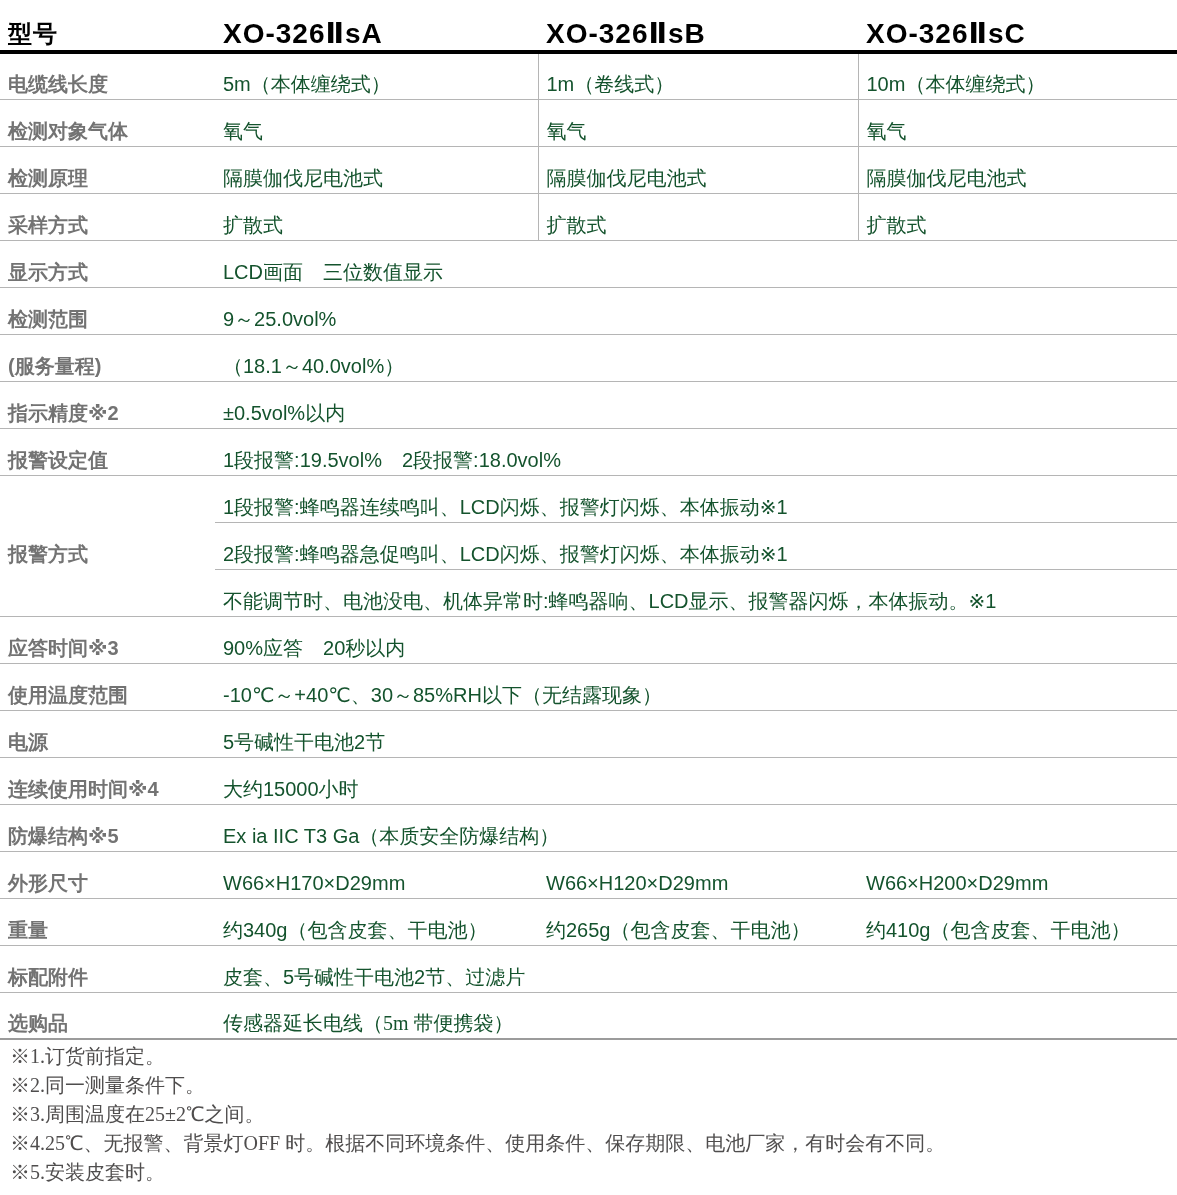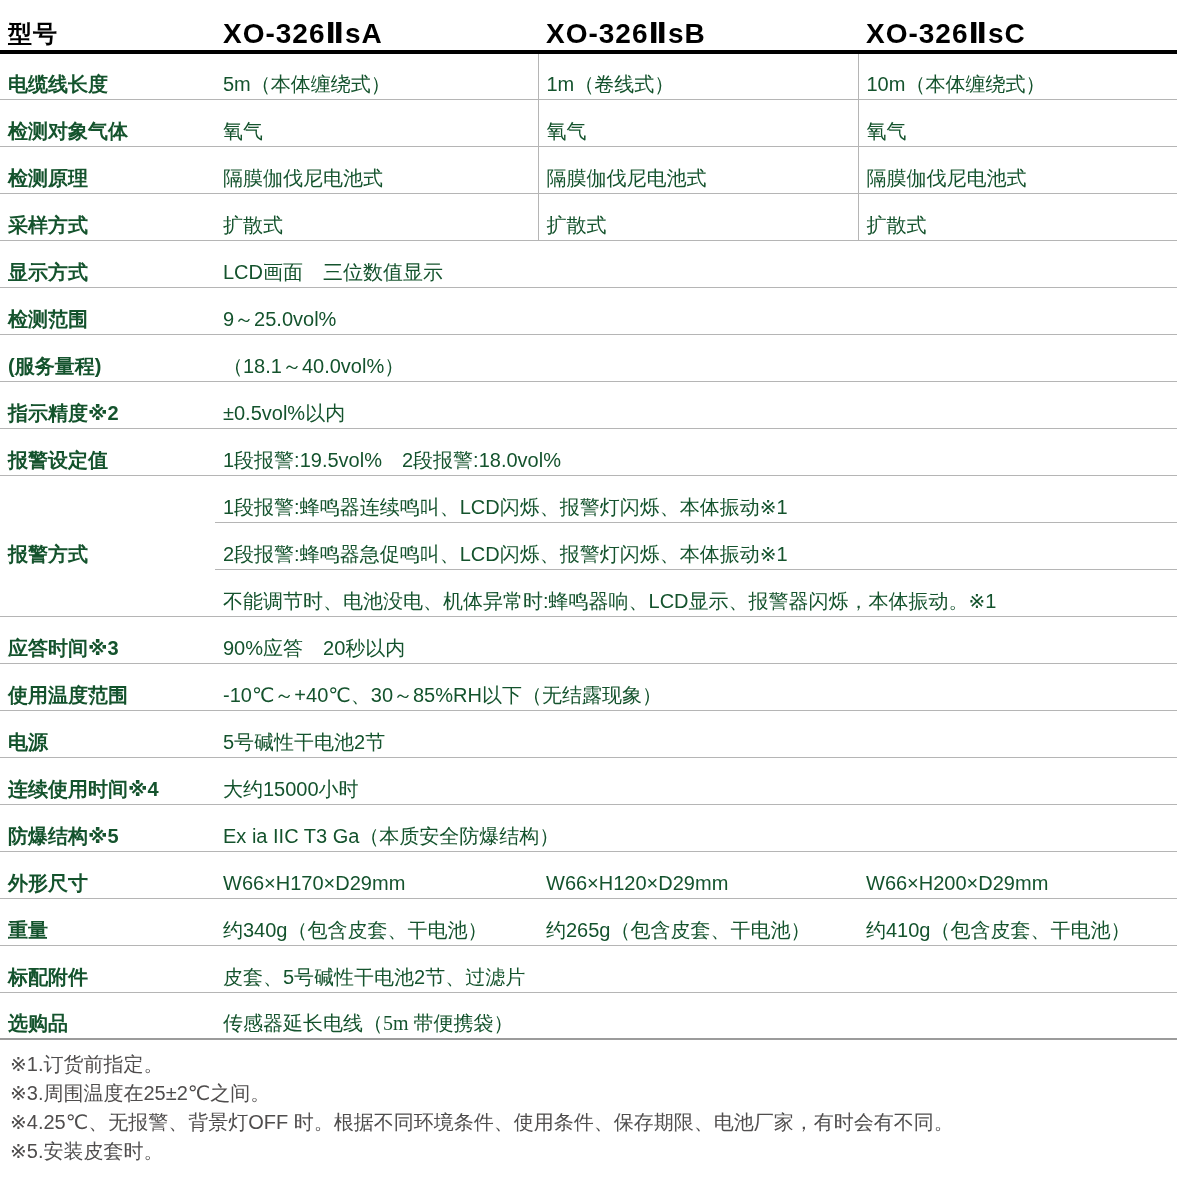--- a/index.html
+++ b/index.html
@@ -42,35 +42,36 @@
   th.model-label { font-size: 24px; letter-spacing: 1px; }
   th.model-name  { font-size: 28px; letter-spacing: 1px; }
 
   
   tr.r { height: 47px; }
   tr.r > td { border-bottom: 1px solid #b5b5b5; }
 
   td.lbl {
     font-weight: bold;
     font-size: 20px;
-    color: #14532d;
+    color: #737373;
   }
   td.val {
     font-size: 20px;
     color: #14532d;
   }
   
   td.vline { border-left: 1px solid #b5b5b5; }
 
   
   tr.last > td { border-bottom: 2px solid #9b9b9b; font-family: Liberation Serif, serif; }
 
   
   .footnotes {
-    padding: 10px 0 0 10px;
+    padding: 2px 0 0 10px;
+    font-family: Liberation Serif, serif;
   }
   .footnote {
     font-size: 20px;
     line-height: 29px;
     color: #4f4d4d;
     white-space: nowrap;
   }
 </style>
 </head>
 <body>
@@ -203,18 +204,19 @@
 
     <tr class="r last">
       <td class="lbl">选购品</td>
       <td class="val" colspan="3">传感器延长电线（5m 带便携袋）</td>
     </tr>
   </tbody>
     </table>
 
   <div class="footnotes">
     <div class="footnote">※1.订货前指定。</div>
+    <div class="footnote">※2.同一测量条件下。</div>
     <div class="footnote">※3.周围温度在25±2℃之间。</div>
     <div class="footnote">※4.25℃、无报警、背景灯OFF 时。根据不同环境条件、使用条件、保存期限、电池厂家，有时会有不同。</div>
     <div class="footnote">※5.安装皮套时。</div>
   </div>
 
 </div>
 
 </body></html>

